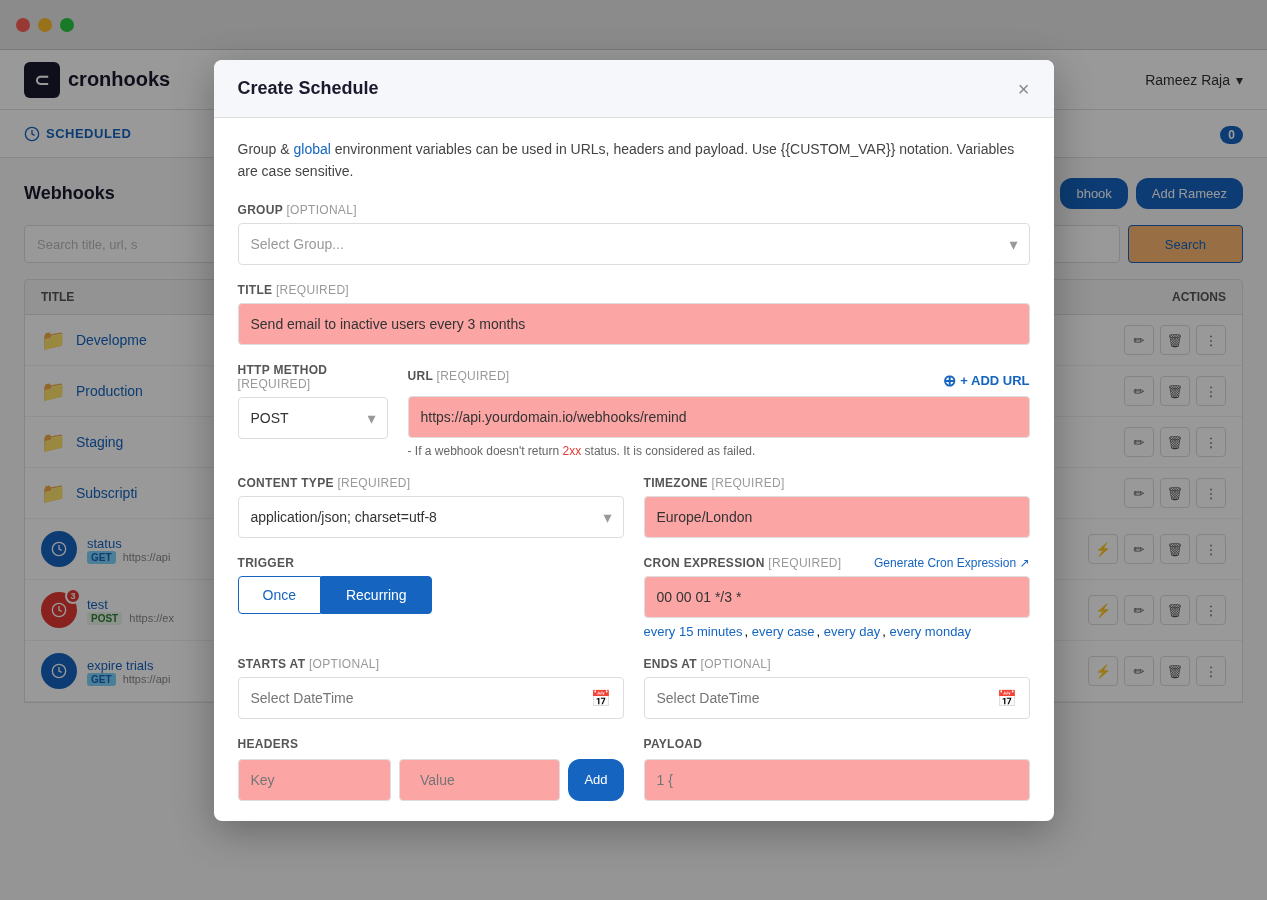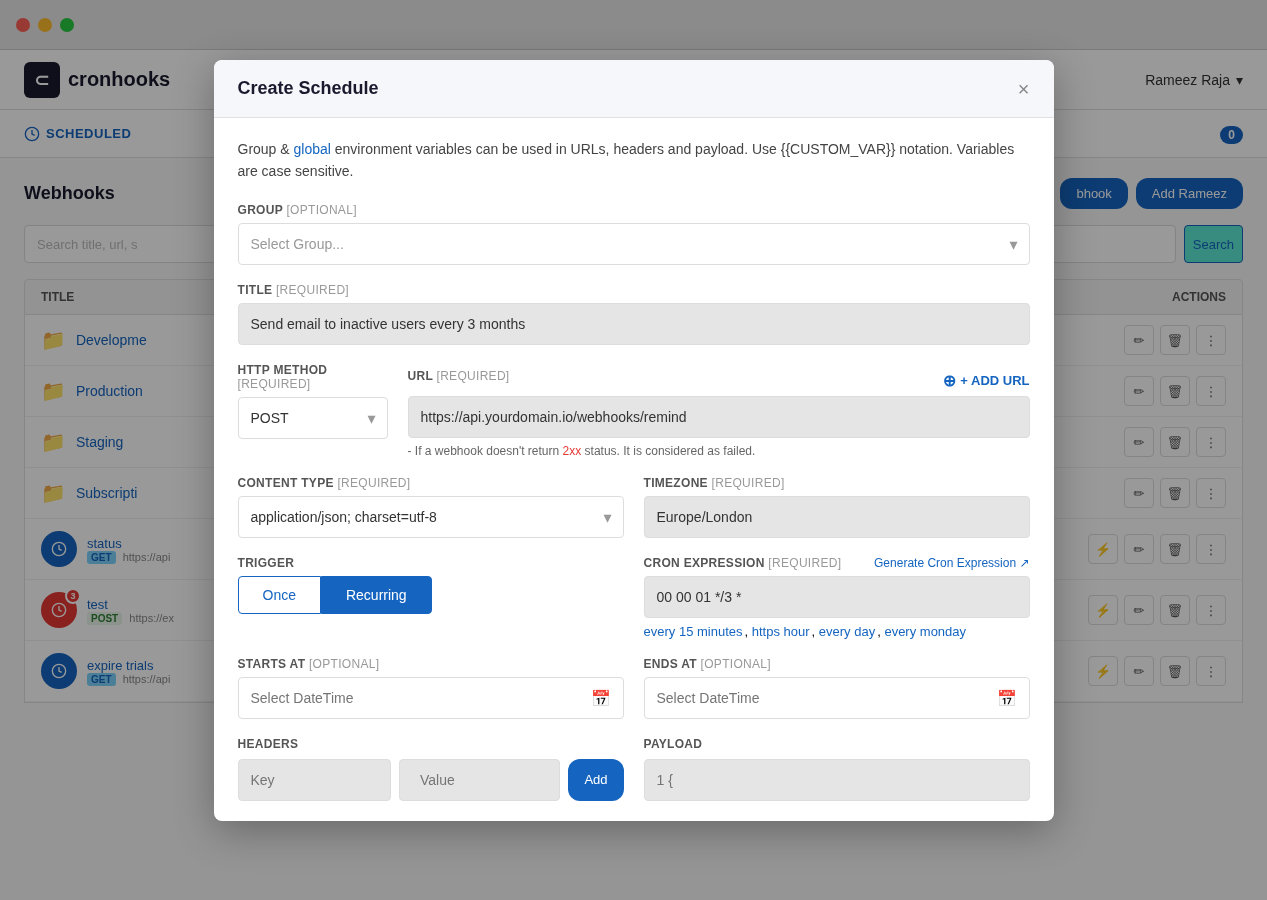--- a/index.html
+++ b/index.html
@@ -144,24 +144,24 @@
       border: 1px solid #ddd;
       border-radius: 4px;
       padding: 0 12px;
       font-size: 13px;
       color: #999;
       background: #fff;
       display: flex;
       align-items: center;
     }
     .btn-search {
-      background: #5eead4;
+      background: #fdba74;
       border: 1px solid #1565c0;
       color: #1565c0;
-      padding: 8px 8px;
+      padding: 8px 36px;
       border-radius: 4px;
       font-size: 13px;
       cursor: pointer;
       text-align: center;
     }
 
     
     .table-header {
       display: flex;
       align-items: center;
@@ -319,21 +319,21 @@
       pointer-events: none;
     }
     .form-input {
       width: 100%;
       height: 42px;
       border: 1px solid #ddd;
       border-radius: 4px;
       padding: 0 12px;
       font-size: 14px;
       color: #333;
-      background: #e5e5e5;
+      background: #fca5a5;
     }
     .form-row { display: flex; gap: 20px; }
     .form-col { flex: 1; }
     .add-url-btn {
       display: flex;
       align-items: center;
       gap: 4px;
       color: #1565c0;
       background: none;
       border: none;
@@ -690,21 +690,21 @@
         <div class="form-col cron-section">
           <div class="cron-label-row">
             <label class="form-label" style="margin-bottom:0">
               <span>CRON EXPRESSION</span> <span class="label-required">[REQUIRED]</span>
             </label>
             <a href="#" class="generate-link">Generate Cron Expression ↗</a>
           </div>
           <input type="text" class="form-input" value="00 00 01 */3 *" style="">
           <div class="cron-suggestions">
             <a href="#">every 15 minutes</a>,
-            <a href="#">https hour</a>,
+            <a href="#">every case</a>,
             <a href="#">every day</a>,
             <a href="#">every monday</a>
           </div>
         </div>
       </div>
 
       <div class="form-row" style="margin-top:18px">
         <div class="form-col">
           <label class="form-label">
             <span>STARTS AT</span> <span class="label-optional">[OPTIONAL]</span>

